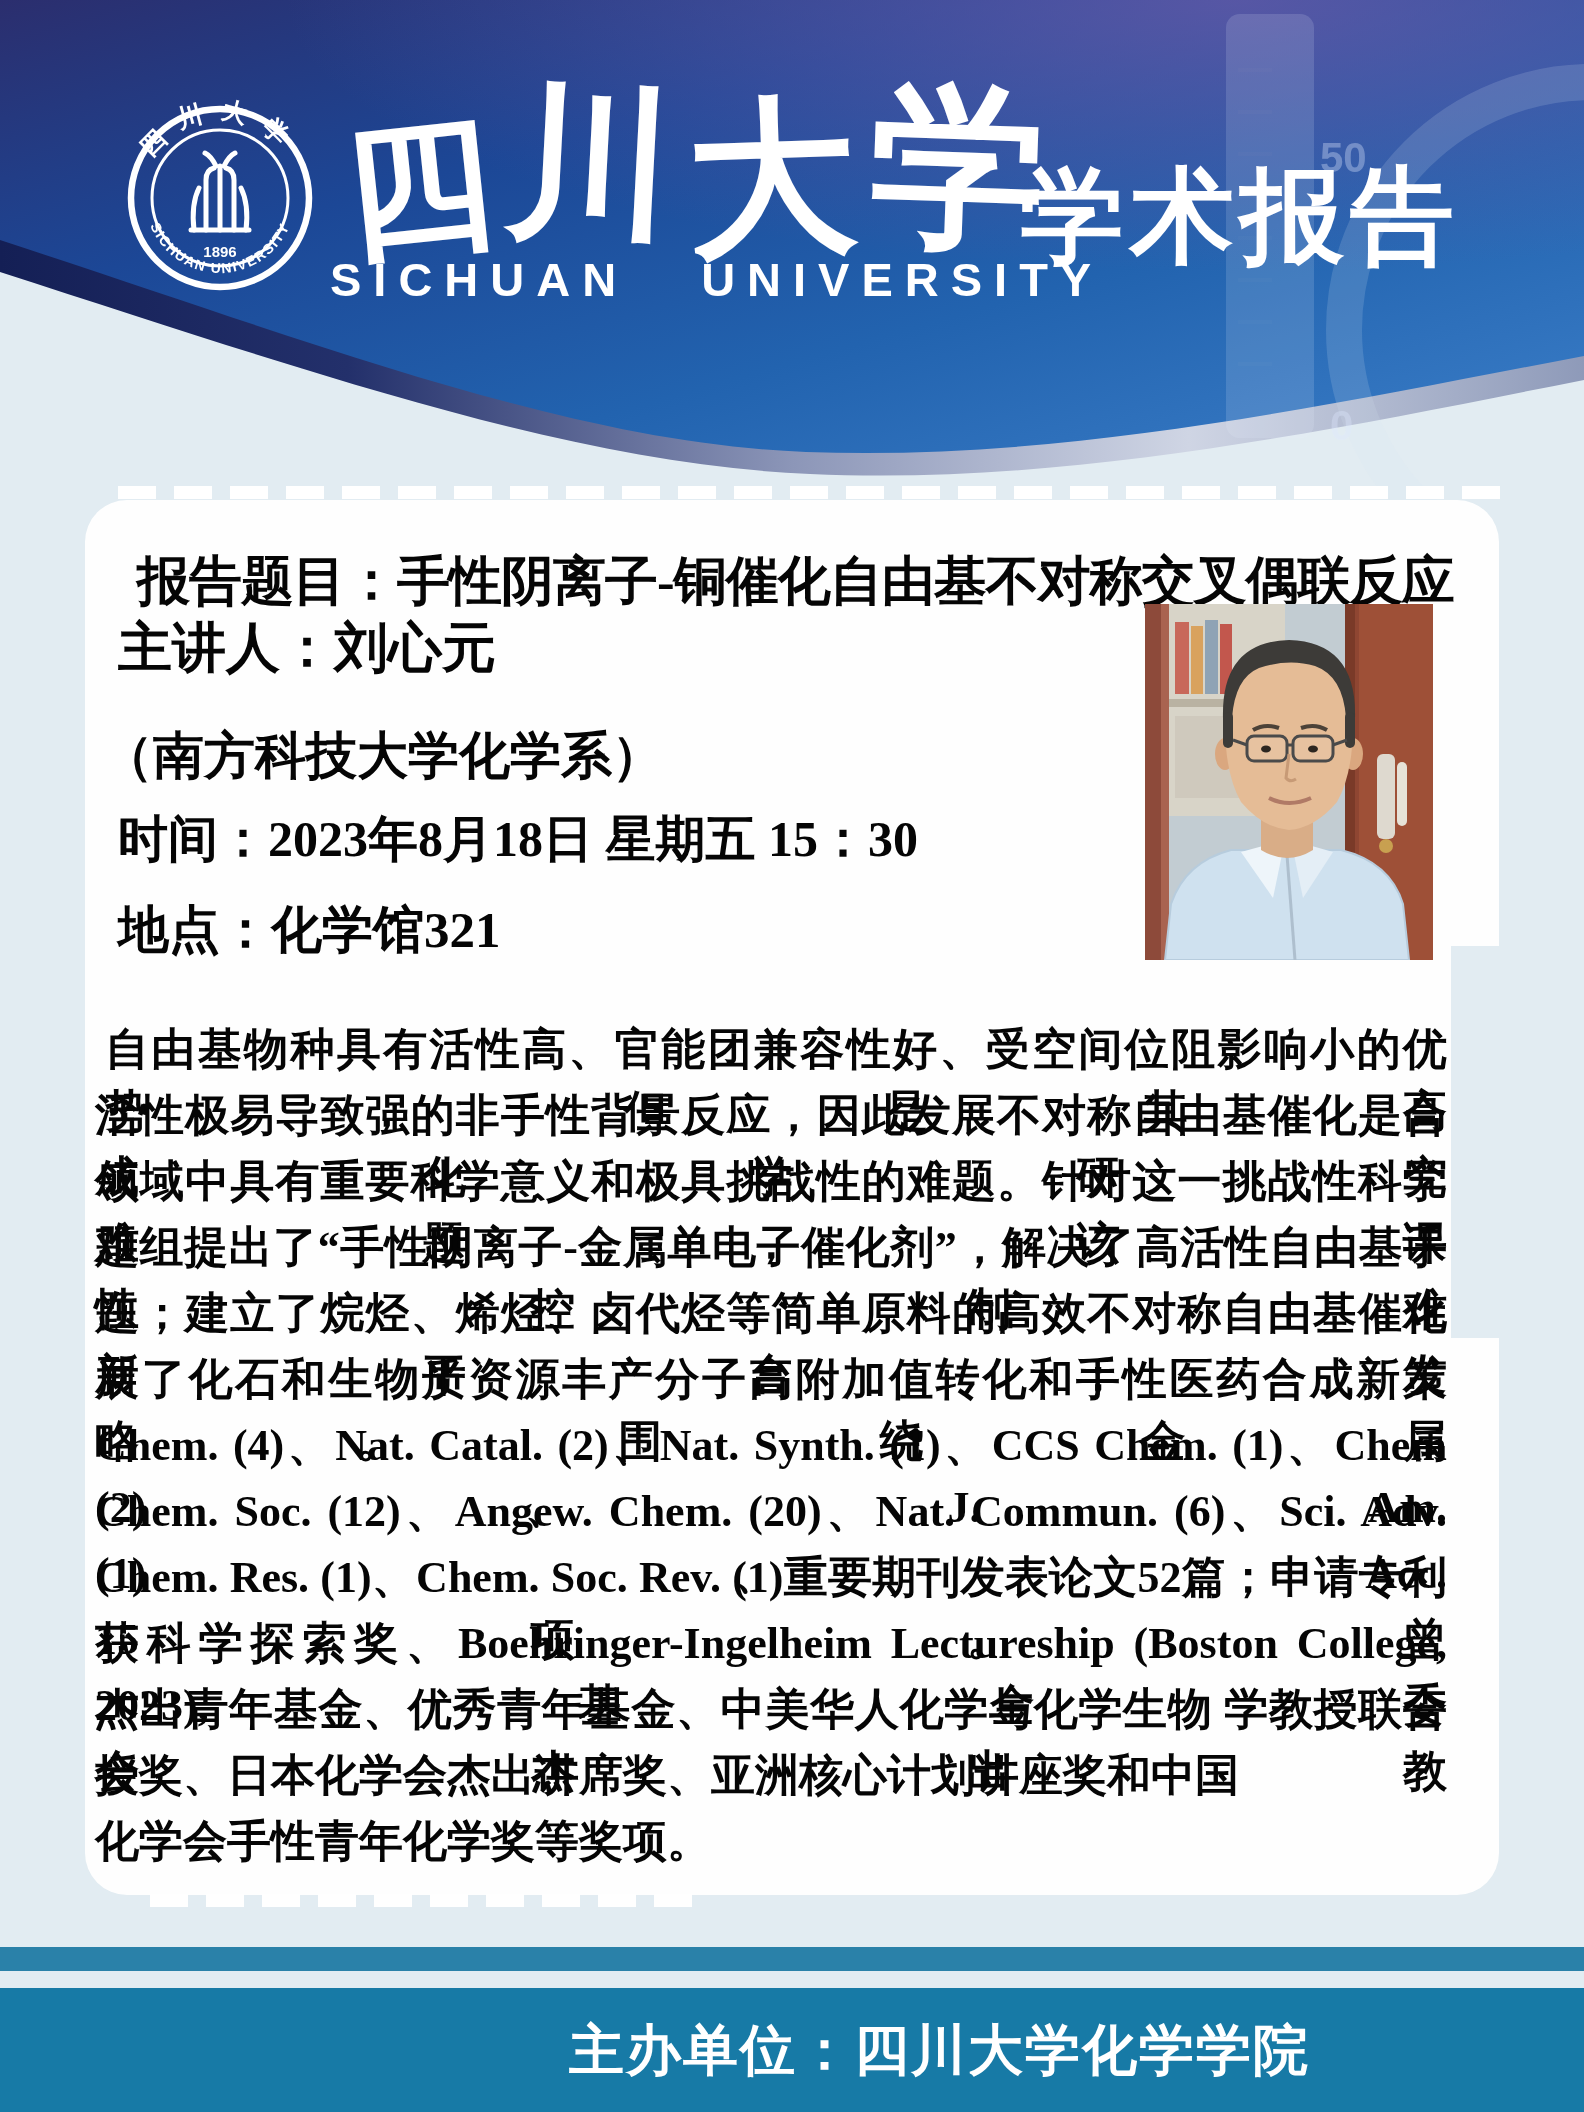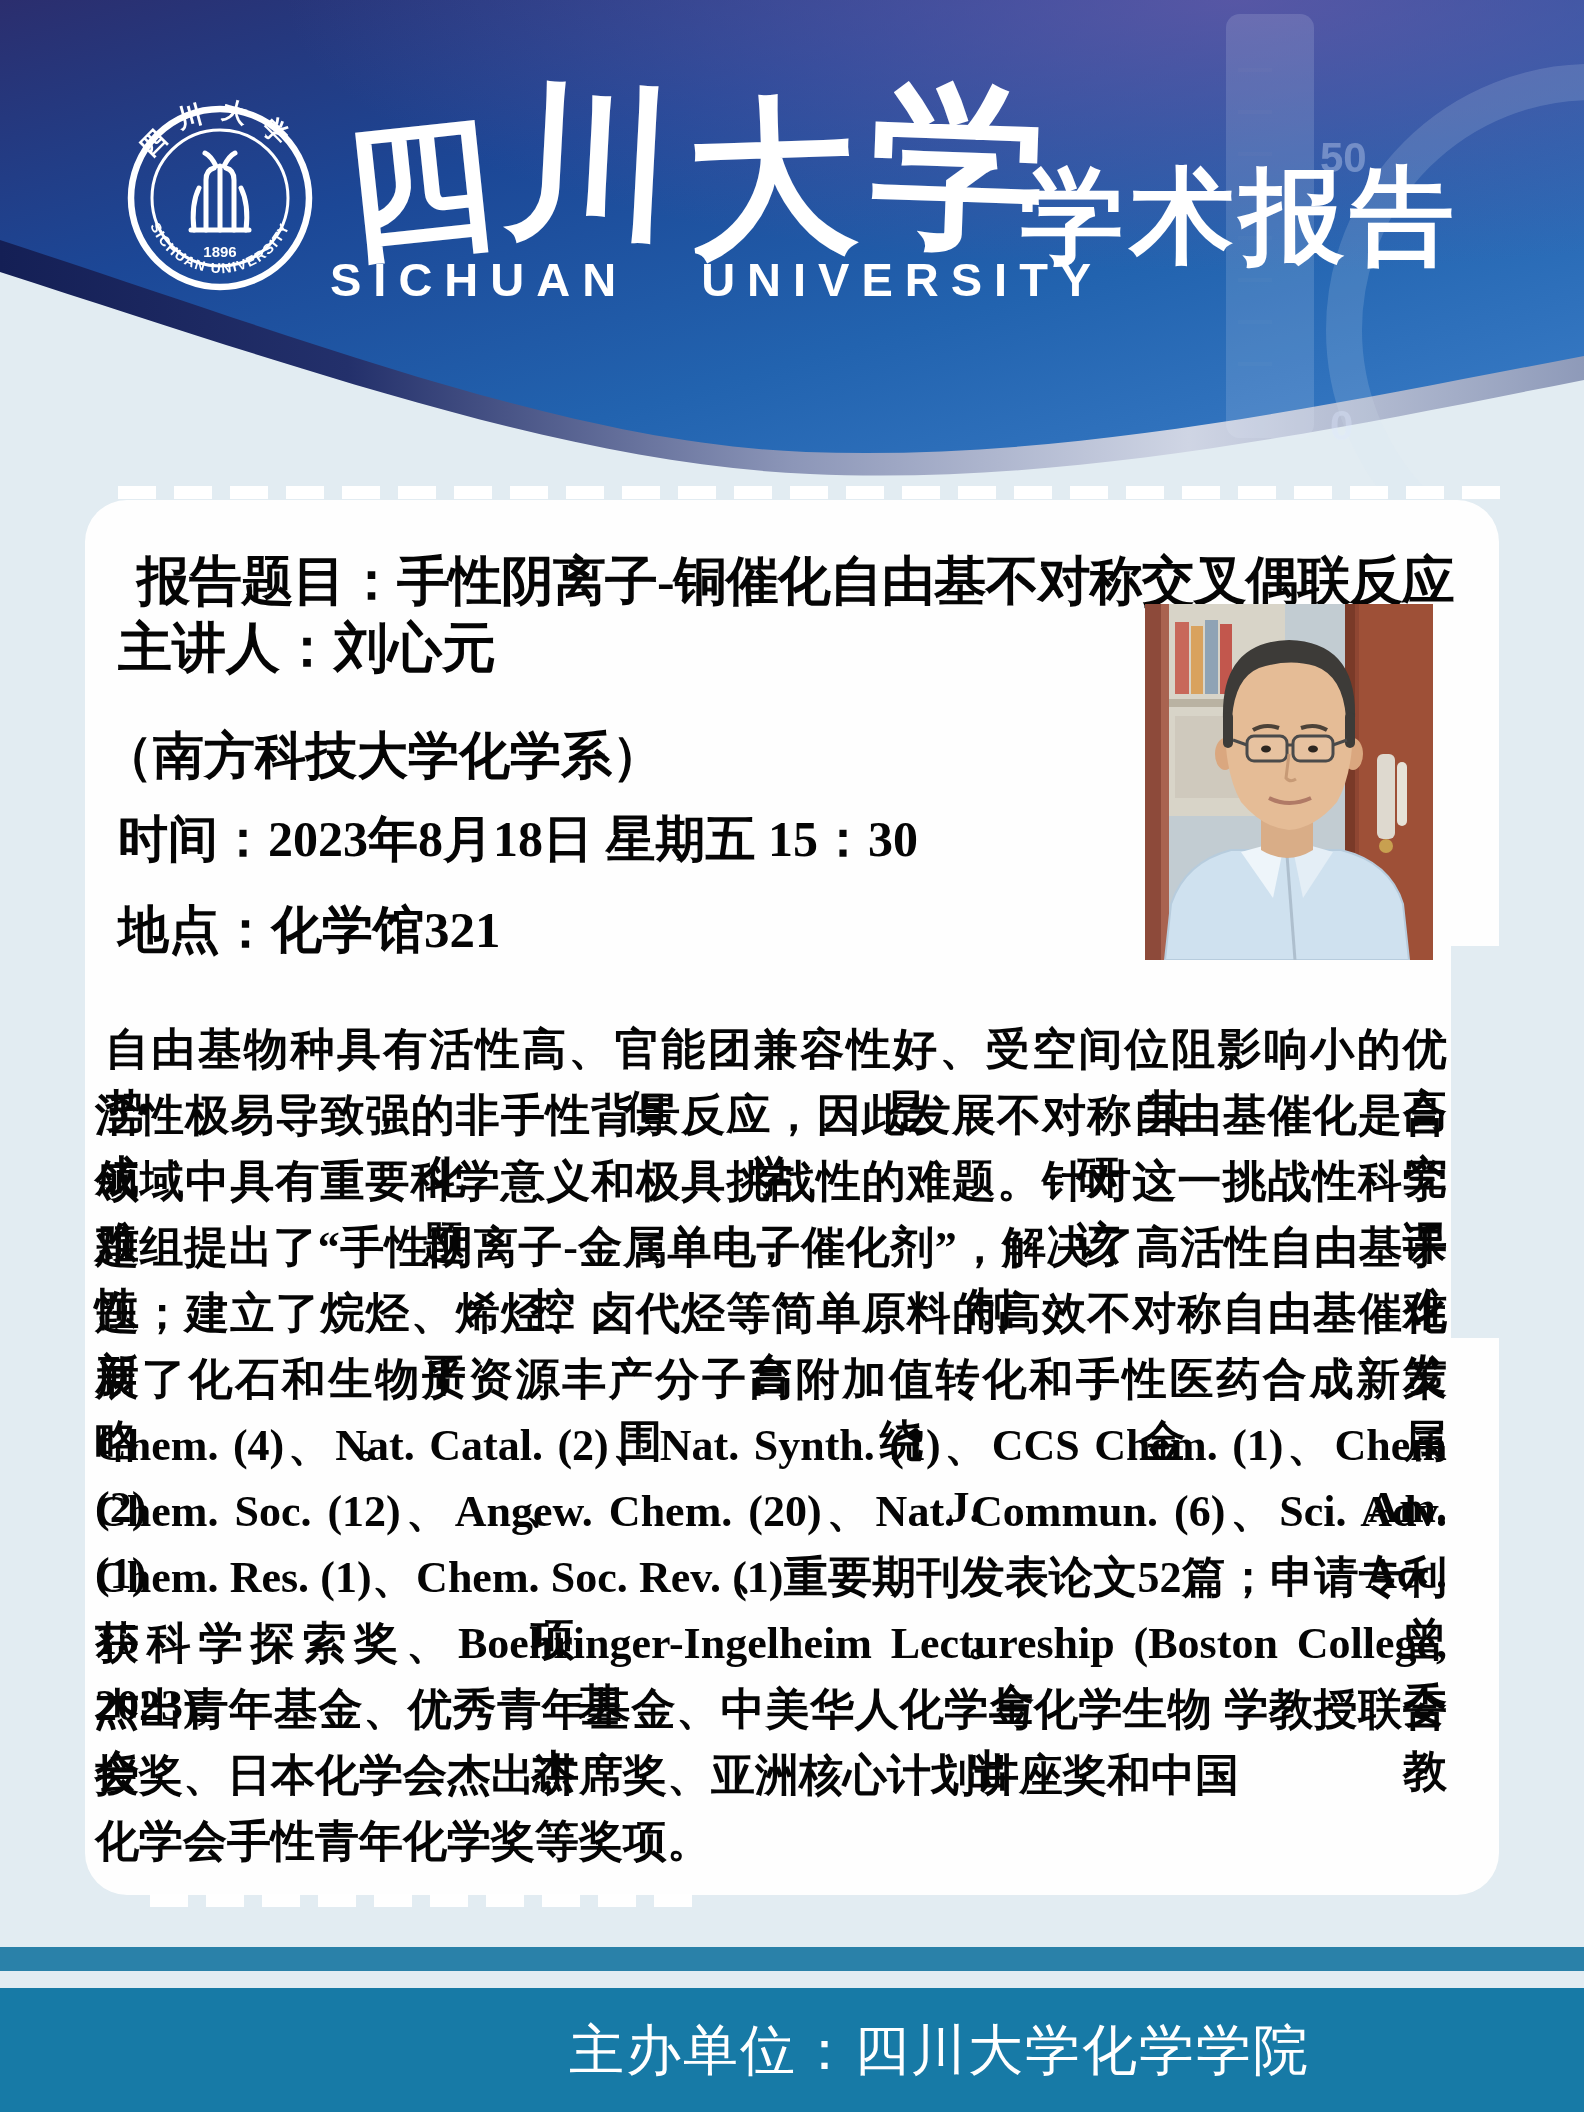--- a/index.html
+++ b/index.html
@@ -58,21 +58,21 @@
   .bio-line{height:66px;line-height:62px;text-align:justify;text-align-last:justify;overflow:visible;}
   .bio-line.first{padding-left:10px;}
   .bio-line.no-just{text-align-last:left;}
   
   .portrait{position:absolute;left:1145px;top:604px;width:288px;height:356px;overflow:hidden;}
   
   .footer-strip{position:absolute;left:0;top:1947px;width:1584px;height:24px;background:#2a81a9;}
   .footer-band{position:absolute;left:0;top:1988px;width:1584px;height:124px;background:#177aa6;}
   .organizer{
     position:absolute;right:274px;top:26px;color:#ffffff;
-    font-size:55px;font-weight:400;letter-spacing:2px;white-space:nowrap;margin-left:18px;
+    font-size:55px;font-weight:700;letter-spacing:2px;white-space:nowrap;margin-left:18px;
   }
 </style>
 </head>
 <body>
 
 <svg id="header-art" width="1584" height="520" viewBox="0 0 1584 520">
   <defs>
     <linearGradient id="gBlue" x1="0" y1="0" x2="1" y2="1">
       <stop offset="0" stop-color="#2b2e6e"></stop>
       <stop offset="0.33" stop-color="#1c4796"></stop>

